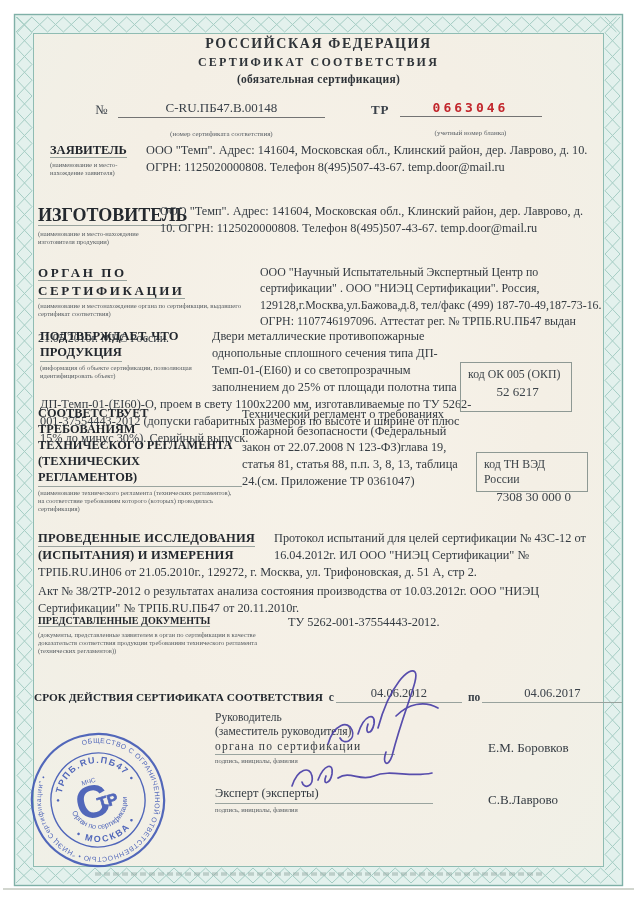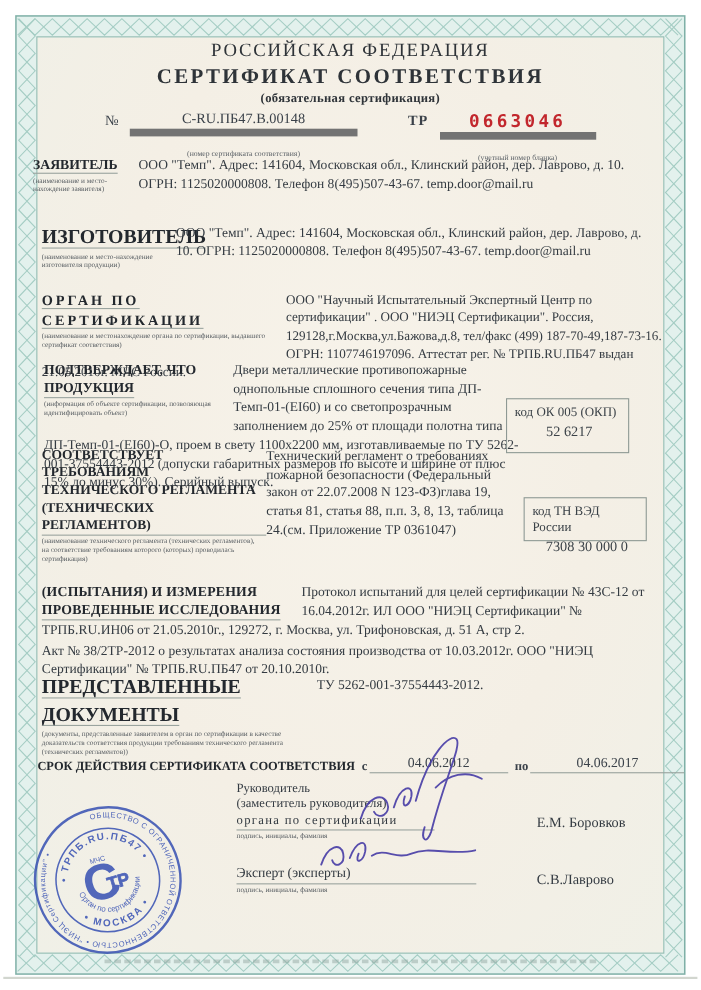--- a/index.html
+++ b/index.html
@@ -5,44 +5,44 @@
   html,body{margin:0;padding:0;background:#fff;}
   .cert{position:relative;width:637px;height:900px;background:#ffffff;overflow:hidden;
         font-family:"Liberation Serif","DejaVu Serif",serif;color:#3a4149;}
   .paper{position:absolute;left:33px;top:33px;right:33px;bottom:33px;
          background:radial-gradient(ellipse at 50% 42%, #f7f3ea 0%, #f4efe5 55%, #f0f0e7 100%);}
   .abs{position:absolute;}
   .sheet-edge{position:absolute;left:3px;right:3px;top:888px;height:2px;background:#d2d6cf;}
 
   
   .header{left:34px;right:34px;top:36px;text-align:center;color:#2e3338;}
-  .country{font-size:17px;font-weight:normal;letter-spacing:1.6px;}
-  .title{font-size:19px;font-weight:bold;letter-spacing:2.2px;margin-top:3px;}
+  .country{font-size:14px;font-weight:bold;letter-spacing:1.6px;}
+  .title{font-size:12px;font-weight:bold;letter-spacing:2.2px;margin-top:3px;}
   .subtitle{font-size:11.5px;font-weight:bold;margin-top:3px;letter-spacing:.3px;}
 
   
   .numrow{left:0;right:0;top:100px;display:flex;justify-content:center;align-items:flex-start;}
   .no-label{font-size:13px;margin-top:2px;}
   .num-col{display:flex;flex-direction:column;align-items:center;margin-left:10px;}
   .num-val{display:block;min-width:195px;text-align:center;font-size:13px;
-           border-bottom:7px solid #737373;padding:0 6px 1px 6px;}
+           border-bottom:1px solid #737373;padding:0 6px 1px 6px;}
   .num-cap{font-size:7px;color:#5a6066;margin-top:12px;}
   .tr-label{font-size:13px;font-weight:bold;letter-spacing:1px;margin:2px 0 0 46px;}
   .red-num .num-val{font-family:"DejaVu Sans Mono",monospace;font-weight:bold;color:#c2272d;
-           font-size:16px;letter-spacing:3px;min-width:130px;}
+           font-size:13px;letter-spacing:3px;min-width:130px;}
 
   
   .section{font-size:12.3px;line-height:1.38;}
   .labelbox{float:left;}
   .lab{font-weight:bold;color:#23282e;}
   .u{border-bottom:1px solid #9aa49f;}
   .cap{font-size:6.6px;line-height:1.25;color:#565c61;margin-top:2px;}
   .body-text{color:#343b42;}
 
-  .sec-applicant{left:30px;top:142px;width:560px;font-family:Liberation Serif, serif;}
+  .sec-applicant{left:50px;top:142px;width:560px;font-family:Liberation Serif, serif;}
   .sec-applicant .labelbox{width:96px;}
   .sec-applicant .lab{font-size:12.5px;}
 
   .sec-manufacturer{left:38px;top:203px;width:560px;}
   .sec-manufacturer .labelbox{width:122px;}
   .sec-manufacturer .lab{font-size:18px;}
 
   .sec-certbody{left:38px;top:264px;width:566px;font-size:11.9px;}
   .sec-certbody .labelbox{width:222px;}
   .sec-certbody .lab{font-size:13px;letter-spacing:2.6px;}
@@ -55,21 +55,21 @@
   .sec-compliance .labelbox{width:204px;}
   .sec-compliance .lab{font-size:12.3px;line-height:1.3;text-align:justify;}
 
   .sec-research{left:38px;top:530px;width:562px;}
   .sec-research .labelbox{width:236px;}
   .sec-research .lab{font-size:12.5px;letter-spacing:.2px;line-height:1.3;}
   .sec-research p{margin:0 0 2px 0;}
 
   .sec-documents{left:38px;top:612px;width:560px;}
   .sec-documents .labelbox{width:250px;}
-  .sec-documents .lab{font-size:18px;}
+  .sec-documents .lab{font-size:10px;}
   .sec-documents .cap{width:232px;}
 
   
   .codebox{position:absolute;width:112px;border:1px solid #8e9994;background:transparent;
            color:#3b4248;padding:4px 4px 2px 7px;box-sizing:border-box;}
   .codebox .cb-label{font-size:11.8px;}
   .codebox .cb-value{font-size:13px;text-align:center;margin-top:2px;}
   .box-okp{left:460px;top:362px;height:50px;}
   .box-ekps{left:476px;top:406px;height:38px;}
   .box-tnved{left:476px;top:452px;height:40px;}
@@ -190,25 +190,25 @@
       <div class="cb-label">код ОК 005 (ОКП)</div>
       <div class="cb-value">52 6217</div>
     </div>
     <div class="codebox box-tnved">
       <div class="cb-label">код ТН ВЭД России</div>
       <div class="cb-value">7308 30 000 0</div>
     </div>
 
     <div class="abs section sec-research">
       <div class="labelbox">
+        <div class="lab u" style="display:inline-block;">ПРОВЕДЕННЫЕ ИССЛЕДОВАНИЯ</div>
         <div class="lab">(ИСПЫТАНИЯ) И ИЗМЕРЕНИЯ</div>
-        <div class="lab u" style="display:inline-block;">ПРОВЕДЕННЫЕ ИССЛЕДОВАНИЯ</div>
       </div>
       <p class="body-text">Протокол испытаний для целей сертификации № 43С-12 от 16.04.2012г. ИЛ ООО "НИЭЦ Сертификации" № ТРПБ.RU.ИН06 от 21.05.2010г., 129272, г. Москва, ул. Трифоновская, д. 51 А, стр 2.</p>
-      <p class="body-text">Акт № 38/2ТР-2012 о результатах анализа состояния производства от 10.03.2012г. ООО "НИЭЦ Сертификации" № ТРПБ.RU.ПБ47 от 20.10.2010г.</p>
+      <p class="body-text">Акт № 38/2ТР-2012 о результатах анализа состояния производства от 10.03.2012г. ООО "НИЭЦ Сертификации" № ТРПБ.RU.ПБ47 от 20.11.2010г.</p>
     </div>
 
     <div class="abs section sec-documents">
       <div class="labelbox">
         <span class="lab u">ПРЕДСТАВЛЕННЫЕ ДОКУМЕНТЫ</span>
         <div class="cap">(документы, представленные заявителем в орган по сертификации в качестве доказательств соответствия продукции требованиям технического регламента (технических регламентов))</div>
       </div>
       <div class="body-text" style="margin-left:250px;padding-top:2px;">ТУ 5262-001-37554443-2012.</div>
     </div>
 

